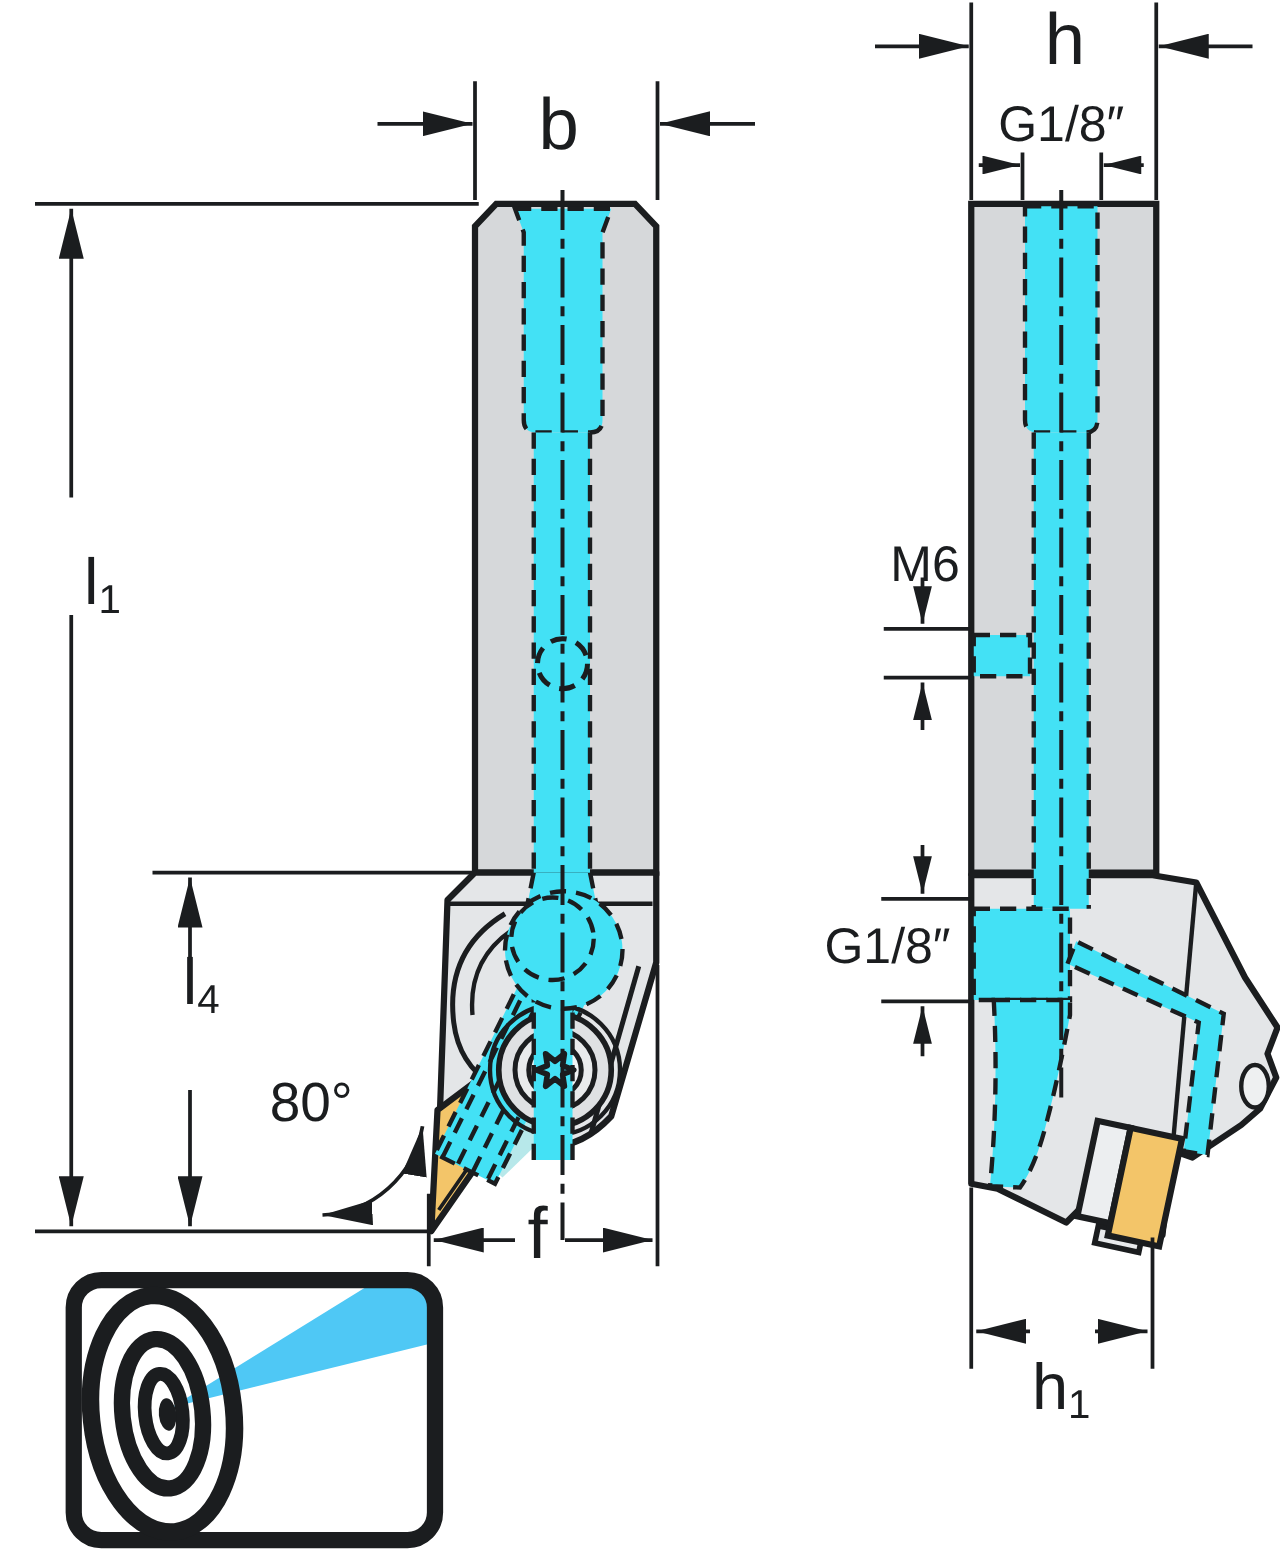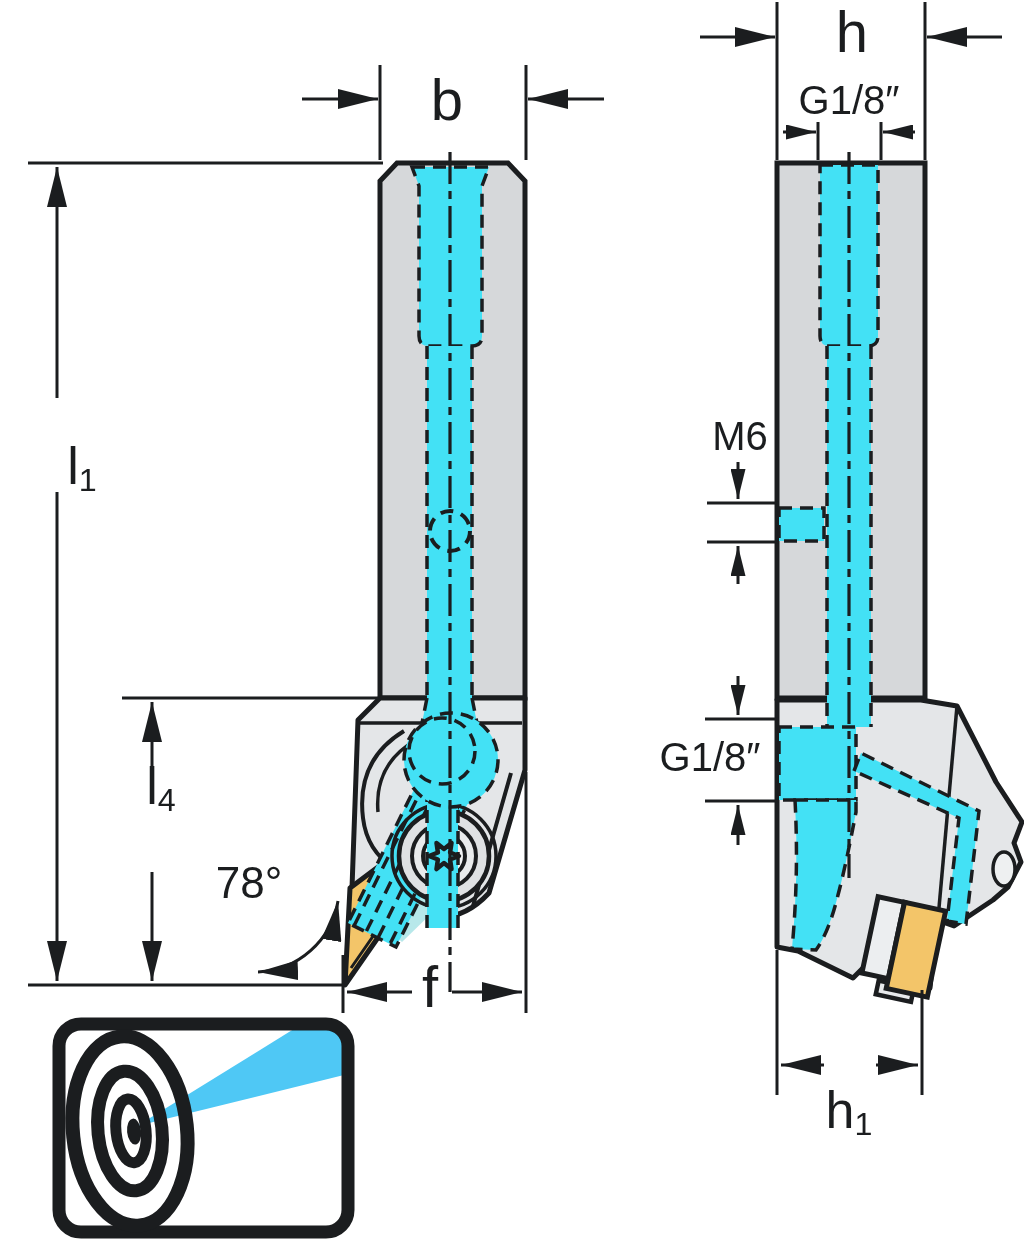--- a/index.html
+++ b/index.html
@@ -183,21 +183,21 @@
       <ellipse cx="130" cy="1131" rx="32" ry="60" class="nofill ol" stroke-width="13"></ellipse>
       <ellipse cx="131" cy="1131" rx="15" ry="32" class="nofill ol" stroke-width="11"></ellipse>
       <ellipse cx="134" cy="1132" rx="7" ry="13" fill="#1B1D1F"></ellipse>
     </g>
   </g>
 </svg>
 
 <div class="dim-label sz-big" style="left:447px;top:100px;">b</div>
 <div class="dim-label sz-big" style="left:852px;top:32px;">h</div>
 <div class="dim-label sz-thread" style="left:849px;top:100px;">G1/8″</div>
-<div class="dim-label sz-thread" style="left:740px;top:436px;">M6</div>
+<div class="dim-label sz-thread" style="left:740px;top:452px;">M6</div>
 <div class="dim-label sz-sub" style="left:56px;top:468px;margin-left:26px;"><span>l</span><span class="sub">1</span></div>
 <div class="dim-label sz-sub" style="left:161px;top:788px;"><span>l</span><span class="sub">4</span></div>
-<div class="dim-label sz-med" style="left:249px;top:883px;">78°</div>
+<div class="dim-label sz-med" style="left:249px;top:883px;">80°</div>
 <div class="dim-label sz-big" style="left:430px;top:987px;">f</div>
 <div class="dim-label sz-thread" style="left:710px;top:757px;">G1/8″</div>
 <div class="dim-label sz-sub" style="left:849px;top:1064px;margin-top:48px;"><span>h</span><span class="sub">1</span></div>
 
 </div>
 
 </body></html>

